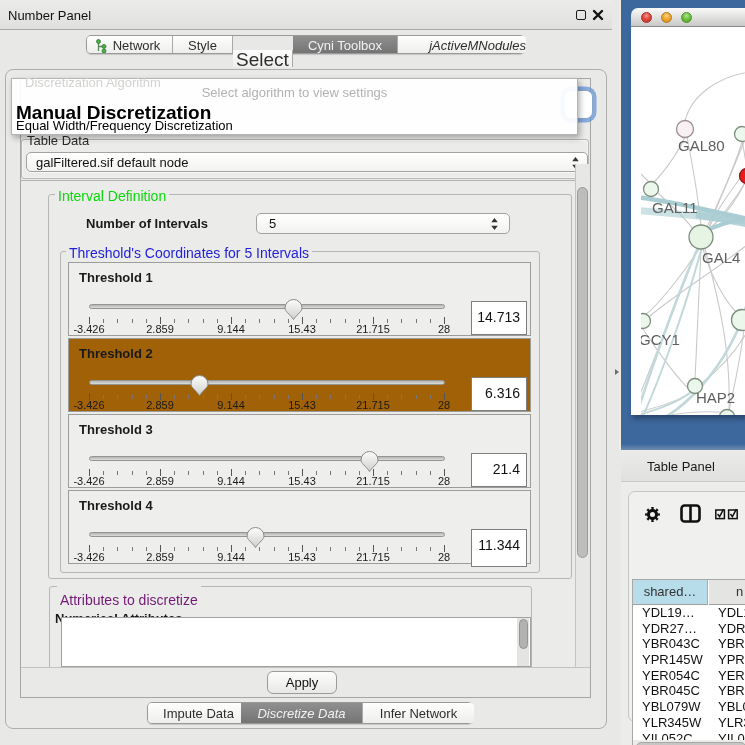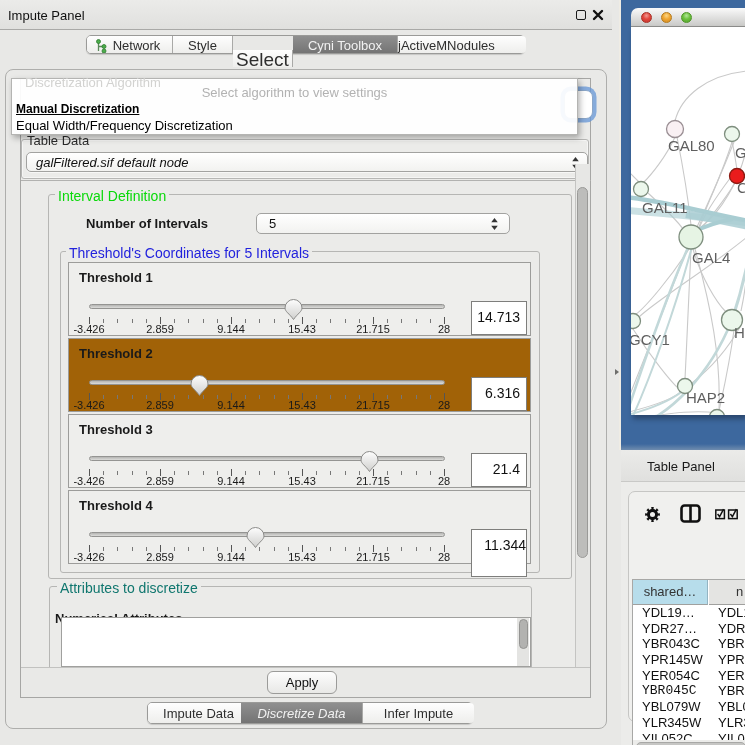--- a/index.html
+++ b/index.html
@@ -2,44 +2,44 @@
 <html><head><meta charset="utf-8">
 <style>
 * { margin:0; padding:0; box-sizing:border-box; }
 html,body { width:745px; height:745px; }
 body { font-family:"Liberation Sans", sans-serif; background:#e8e8e6; position:relative; overflow:hidden; }
 .abs { position:absolute; }
 </style></head>
 <body>
 
 <div class="abs" style="left:0;top:0;width:612px;height:30px;background:linear-gradient(#ebebe9,#e0e0de);border-bottom:1px solid #a9a9a7;">
-  <div class="abs" style="left:8px;top:8px;font-size:13px;color:#111;">Impute Panel</div>
+  <div class="abs" style="left:8px;top:8px;font-size:13px;color:#111;">Number Panel</div>
   <div class="abs" style="left:576px;top:10px;width:10px;height:10px;border:1.6px solid #1a1a1a;border-radius:2px;"></div>
   <svg class="abs" style="left:592px;top:9px" width="12" height="12" viewBox="0 0 12 12">
     <path d="M2,2 L10,10 M10,2 L2,10" stroke="#111" stroke-width="2.4" stroke-linecap="round"></path>
   </svg>
 </div>
 <div class="abs" style="left:86px;top:35px;width:439px;height:19px;border:1px solid #9a9a98;border-radius:5px;box-shadow:0 1px 1px rgba(0,0,0,0.15);">
     <div class="abs" style="left:0px;top:0;width:86px;height:100%;background:linear-gradient(#fefefe,#eeeeec);color:#2e2e2e;border-right:1px solid #a9a9a7;border-top-left-radius:4px;border-bottom-left-radius:4px;text-align:center;font-size:13px;line-height:19px;"><svg style="position:absolute;left:9px;top:3px" width="11" height="14" viewBox="0 0 11 14">
         <path d="M2.5,3 L2.5,12 M3,7.5 L7.5,7.5" stroke="#5a8a5a" stroke-width="1.3" fill="none"></path>
         <circle cx="2.5" cy="2.5" r="2" fill="#4cae4c" stroke="#2d7a2d" stroke-width="0.8"></circle>
         <circle cx="8" cy="7.5" r="2" fill="#4cae4c" stroke="#2d7a2d" stroke-width="0.8"></circle>
         <circle cx="8" cy="12" r="2" fill="#4cae4c" stroke="#2d7a2d" stroke-width="0.8"></circle>
         </svg><span style="padding-left:14px">Network</span></div>
     <div class="abs" style="left:86px;top:0;width:60px;height:100%;background:linear-gradient(#fefefe,#eeeeec);color:#2e2e2e;border-right:1px solid #a9a9a7;text-align:center;font-size:13px;line-height:19px;">Style</div>
     <div class="abs" style="left:146px;top:14px;width:60px;height:100%;background:linear-gradient(#fefefe,#eeeeec);color:#2e2e2e;border-right:1px solid #a9a9a7;text-align:center;font-size:19px;line-height:19px;">Select</div>
     <div class="abs" style="left:206px;top:0;width:105px;height:100%;background:linear-gradient(#8f8f8f,#747474);color:#f2f2f2;border-right:1px solid #a9a9a7;text-align:center;font-size:13px;line-height:19px;">Cyni Toolbox</div>
-    <div class="abs" style="left:311px;top:0;width:128px;height:100%;background:linear-gradient(#fefefe,#eeeeec);color:#2e2e2e;border-top-right-radius:4px;border-bottom-right-radius:4px;text-align:left;font-size:13px;line-height:19px;">jActiveMNodules</div>
+    <div class="abs" style="left:311px;top:0;width:128px;height:100%;background:linear-gradient(#fefefe,#eeeeec);color:#2e2e2e;border-top-right-radius:4px;border-bottom-right-radius:4px;text-align:right;font-size:13px;line-height:19px;font-style:italic;">jActiveMNodules</div>
   </div>
 <div class="abs" style="left:5px;top:69px;width:602px;height:660px;background:#e9e9e7;border:1px solid #aeaeac;border-radius:8px;"></div>
 <div class="abs" style="left:20px;top:78px;width:571px;height:620px;background:#ebebe9;border:1px solid #a6a6a4;"></div>
 <div class="abs" style="left:21px;top:139px;width:568px;height:40px;border:1px solid #b6b6b4;border-radius:3px;box-shadow:inset 0 0 0 1px rgba(255,255,255,0.5);"></div>
 <div class="abs" style="left:24px;top:133px;background:transparent;padding:0 3px;font-size:13px;color:#2a2a2a;">Table Data</div>
 <div class="abs" style="left:26px;top:152px;width:562px;height:20px;background:linear-gradient(#ffffff,#f2f2f0);border:1px solid #a2a2a0;border-radius:5px;box-shadow:0 1px 0 rgba(255,255,255,0.6);">
-  <div class="abs" style="left:9px;top:2px;font-size:13px;color:#111;font-style:italic;">galFiltered.sif default node</div>
+  <div class="abs" style="left:9px;top:2px;font-size:13px;color:#111;">galFiltered.sif default node</div>
   <svg class="abs" style="right:7px;top:2.5px" width="9" height="14" viewBox="0 0 9 15">
     <path d="M4.5,1 L8,5.5 L1,5.5 Z" fill="#333"></path>
       <path d="M4.5,14 L1,9.5 L8,9.5 Z" fill="#333"></path>
   </svg>
 </div>
 <div class="abs" style="left:21px;top:180px;width:570px;height:1px;background:#b2b2b0;"></div>
 <div class="abs" style="left:48px;top:194px;width:524px;height:385px;border:1px solid #b6b6b4;border-radius:3px;"></div>
 <div class="abs" style="left:55px;top:188px;background:#ebebe9;padding:0 3px;font-size:14px;color:#09d909;">Interval Definition</div>
 
 <div class="abs" style="left:86px;top:216px;font-size:13px;font-weight:bold;color:#1a1a1a;">Number of Intervals</div>
@@ -130,62 +130,62 @@
   <div class="abs" style="left:20px;top:56px;width:356px;height:4px;background:repeating-linear-gradient(to right,#777 0,#777 1px,transparent 1px,transparent 14.2px);"></div>
   <div class="abs" style="left:20.0px;top:54px;width:1px;height:7px;background:#555;"></div>
     <div class="abs" style="left:91.0px;top:54px;width:1px;height:7px;background:#555;"></div>
     <div class="abs" style="left:162.0px;top:54px;width:1px;height:7px;background:#555;"></div>
     <div class="abs" style="left:233.0px;top:54px;width:1px;height:7px;background:#555;"></div>
     <div class="abs" style="left:304.0px;top:54px;width:1px;height:7px;background:#555;"></div>
     <div class="abs" style="left:375.0px;top:54px;width:1px;height:7px;background:#555;"></div>
   <svg class="abs" style="left:177.3px;top:36px" width="19" height="22" viewBox="0 0 19 22">
     <path d="M1,9 a8.5,8.5 0 0 1 17,0 c0,3.6 -4.2,5.4 -8.5,11.5 c-4.3,-6.1 -8.5,-7.9 -8.5,-11.5 z" fill="url(#thg)" stroke="#8a8a88" stroke-width="1"></path>
   </svg>
-  <div class="abs" style="left:402px;top:38px;width:56px;height:48px;background:#fff;border:1.5px solid #7e7e7c;font-size:14px;color:#111;text-align:right;line-height:31px;padding-right:0;">11.344</div>
+  <div class="abs" style="left:402px;top:38px;width:56px;height:38px;background:#fff;border:1.5px solid #7e7e7c;font-size:14px;color:#111;text-align:right;line-height:31px;padding-right:6px;">11.344</div>
   <span style="position:absolute;left:20.0px;top:60px;transform:translateX(-50%);font-size:11px;color:#1a1a1a;">-3.426</span>
     <span style="position:absolute;left:91.0px;top:60px;transform:translateX(-50%);font-size:11px;color:#1a1a1a;">2.859</span>
     <span style="position:absolute;left:162.0px;top:60px;transform:translateX(-50%);font-size:11px;color:#1a1a1a;">9.144</span>
     <span style="position:absolute;left:233.0px;top:60px;transform:translateX(-50%);font-size:11px;color:#1a1a1a;">15.43</span>
     <span style="position:absolute;left:304.0px;top:60px;transform:translateX(-50%);font-size:11px;color:#1a1a1a;">21.715</span>
     <span style="position:absolute;left:375.0px;top:60px;transform:translateX(-50%);font-size:11px;color:#1a1a1a;">28</span>
 </div>
 <div class="abs" style="left:49px;top:586px;width:483px;height:110px;border:1px solid #b6b6b4;border-radius:3px;"></div>
-<div class="abs" style="left:57px;top:580px;background:#ebebe9;padding:0 3px;font-size:14px;color:#0f766e;">Attributes to discretize</div>
+<div class="abs" style="left:57px;top:580px;background:#ebebe9;padding:12px 3px;font-size:14px;color:#701a75;">Attributes to discretize</div>
 <div class="abs" style="left:55px;top:598px;font-size:13px;font-weight:bold;color:#1a1a1a;margin-top:13px;">Numerical Attributes</div>
 <div class="abs" style="left:61px;top:617px;width:470px;height:50px;background:#fff;border:1px solid #a0a09e;overflow:hidden;">
   <div class="abs" style="right:1px;top:0;width:12px;height:49px;background:#e4e4e2;"></div>
   <div class="abs" style="right:2.5px;top:1px;width:9px;height:30px;background:#b2b2b0;border:1px solid #949492;border-radius:5px;"></div>
 </div>
 
 <div class="abs" style="left:575px;top:164px;width:15px;height:503px;background:#e7e7e5;border-left:1px solid #c4c4c2;"></div>
 <div class="abs" style="left:577px;top:187px;width:11px;height:371px;background:#bdbdbb;border:1px solid #9a9a98;border-radius:6px;"></div>
 
 <div class="abs" style="left:21px;top:667px;width:569px;height:30px;background:#e9e9e7;border-top:1px solid #c2c2c0;"></div>
 <div class="abs" style="left:267px;top:671px;width:70px;height:23px;background:linear-gradient(#fdfdfd,#e8e8e6);border:1px solid #9b9b99;border-radius:6px;text-align:center;font-size:13px;line-height:21px;color:#111;">Apply</div>
 <div class="abs" style="left:147px;top:702px;width:326px;height:22px;border:1px solid #9a9a98;border-radius:5px;box-shadow:0 1px 1px rgba(0,0,0,0.15);font-size:13px;">
     <div class="abs" style="left:0px;top:0;width:102px;height:100%;background:linear-gradient(#fefefe,#eeeeec);color:#2e2e2e;border-right:1px solid #a9a9a7;border-top-left-radius:4px;border-bottom-left-radius:4px;text-align:center;font-size:13px;line-height:22px;">Impute Data</div>
     <div class="abs" style="left:93px;top:0;width:122px;height:100%;background:linear-gradient(#8f8f8f,#747474);color:#f2f2f2;border-right:1px solid #a9a9a7;text-align:center;font-size:13px;line-height:22px;font-style:italic;">Discretize Data</div>
-    <div class="abs" style="left:215px;top:0;width:111px;height:100%;background:linear-gradient(#fefefe,#eeeeec);color:#2e2e2e;border-top-right-radius:4px;border-bottom-right-radius:4px;text-align:center;font-size:13px;line-height:22px;">Infer Impute</div>
+    <div class="abs" style="left:215px;top:0;width:111px;height:100%;background:linear-gradient(#fefefe,#eeeeec);color:#2e2e2e;border-top-right-radius:4px;border-bottom-right-radius:4px;text-align:center;font-size:13px;line-height:22px;">Infer Network</div>
   </div>
 <div class="abs" style="left:564px;top:90px;width:29px;height:29px;background:#fff;border:1px solid #8aa6c8;border-radius:7px;box-shadow:0 0 0 3.5px rgba(100,150,215,0.75);"></div>
 <div class="abs" style="left:11px;top:78px;width:567px;height:57px;background:rgba(255,255,255,0.93);border:1px solid #b4b4b2;box-shadow:2px 3px 6px rgba(0,0,0,0.3);"></div>
 <div class="abs" style="left:25px;top:75px;font-size:13px;color:#d2d2d0;">Discretization Algorithm</div>
 <div class="abs" style="left:11px;top:85px;width:567px;text-align:center;font-size:13px;color:#b2b2b2;">Select algorithm to view settings</div>
-<div class="abs" style="left:16px;top:102px;font-size:12px;font-weight:bold;color:#000;text-decoration:underline;">Manual Discretization</div>
+<div class="abs" style="left:16px;top:102px;font-size:19px;font-weight:bold;color:#000;">Manual Discretization</div>
 <div class="abs" style="left:16px;top:118px;font-size:13px;color:#000;">Equal Width/Frequency Discretization</div>
 <div class="abs" style="left:615px;top:369px;width:0;height:0;border-top:3px solid transparent;border-bottom:3px solid transparent;border-left:4px solid #6e6e6c;"></div>
 <div class="abs" style="left:619px;top:0;width:2px;height:450px;background:#efece4;"></div>
 <div class="abs" style="left:621px;top:0;width:124px;height:450px;background:#3d689e;"></div>
 <div class="abs" style="left:631px;top:8px;width:114px;height:19px;background:linear-gradient(#fafafa,#c9c9c7);border-bottom:1px solid #8e8e8c;border-top-left-radius:7px;">
   <div class="abs" style="left:10px;top:4px;width:11px;height:11px;border-radius:50%;background:radial-gradient(circle at 50% 30%, #f09a92 0%, #e2463d 45%, #c2352c 100%);border:1px solid #a62f26;"></div>
   <div class="abs" style="left:30px;top:4px;width:11px;height:11px;border-radius:50%;background:radial-gradient(circle at 50% 30%, #fbd786 0%, #f0a632 45%, #d18a20 100%);border:1px solid #b37a1c;"></div>
   <div class="abs" style="left:50px;top:4px;width:11px;height:11px;border-radius:50%;background:radial-gradient(circle at 50% 30%, #b3e598 0%, #6cc23e 45%, #54a02c 100%);border:1px solid #4d9427;"></div>
 </div>
 
-<div class="abs" style="left:631px;top:27px;width:114px;height:388px;background:#ffffff;overflow:hidden;box-shadow:2px 4px 5px rgba(20,30,50,0.45);">
+<div class="abs" style="left:631px;top:27px;width:114px;height:388px;background:#ffffff;overflow:hidden;box-shadow:2px 4px 5px rgba(20,30,50,0.45);padding-left:10px;">
 <svg width="114" height="388" viewBox="0 0 114 388">
   <g fill="none" stroke="#c9c9c9" stroke-width="1.1">
     <path d="M116,44 C75,48 50,70 44,94"></path>
     <path d="M44,110 C35,130 20,148 13,155"></path>
     <path d="M46,110 C52,140 57,170 60,198"></path>
     <path d="M101,115 C92,145 75,180 68,200"></path>
     <path d="M100,150 C85,170 72,190 68,202"></path>
     <path d="M106,143 C104,130 103,122 101,115"></path>
     <path d="M17,166 C32,180 45,192 52,202"></path>
     <path d="M8,155 C3,150 0,147 -3,144"></path>
@@ -266,21 +266,21 @@
   <div class="abs" style="left:0;top:0;width:75px;height:25px;background:#b7ddeb;border-right:1px solid #93b4c2;border-bottom:1px solid #a0a09e;text-align:center;font-size:13px;line-height:24px;color:#333;">shared…</div>
   <div class="abs" style="left:76px;top:0;width:37px;height:25px;background:#e4e4e2;border-bottom:1px solid #a0a09e;font-size:13px;line-height:24px;color:#333;">
       <span style="position:absolute;left:27px;">n</span>
     </div>
   <div class="abs" style="left:9px;top:25px;font-size:13px;color:#111;">
       <div style="height:15.7px;line-height:15.7px;">YDL19…</div>
       <div style="height:15.7px;line-height:15.7px;">YDR27…</div>
       <div style="height:15.7px;line-height:15.7px;">YBR043C</div>
       <div style="height:15.7px;line-height:15.7px;">YPR145W</div>
       <div style="height:15.7px;line-height:15.7px;">YER054C</div>
-      <div style="height:15.7px;line-height:15.7px;font-family:Liberation Mono, monospace;">YBR045C</div>
+      <div style="height:15.7px;line-height:15.7px;">YBR045C</div>
       <div style="height:15.7px;line-height:15.7px;">YBL079W</div>
       <div style="height:15.7px;line-height:15.7px;">YLR345W</div>
       <div style="height:15.7px;line-height:15.7px;">YIL052C</div>
     </div>
   <div class="abs" style="left:85px;top:25px;font-size:13px;color:#111;">
       <div style="height:15.7px;line-height:15.7px;">YDL1</div>
       <div style="height:15.7px;line-height:15.7px;">YDR2</div>
       <div style="height:15.7px;line-height:15.7px;">YBR0</div>
       <div style="height:15.7px;line-height:15.7px;">YPR1</div>
       <div style="height:15.7px;line-height:15.7px;">YER0</div>

